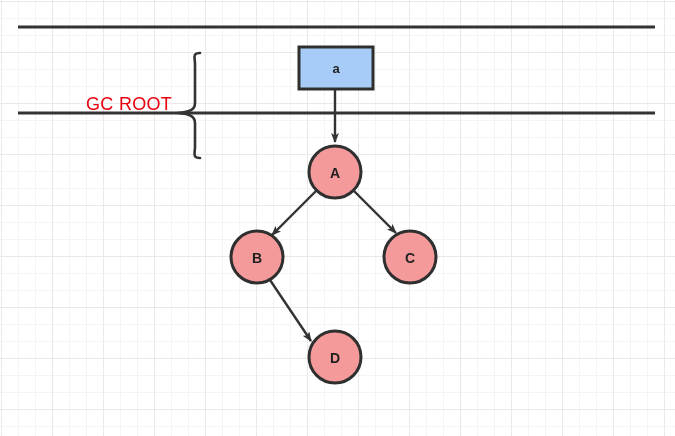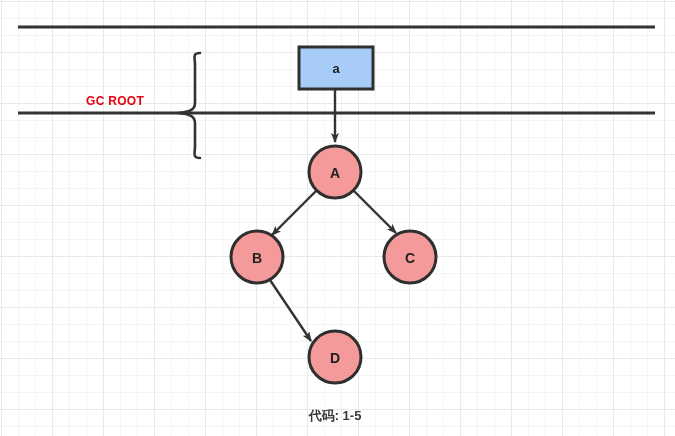--- a/index.html
+++ b/index.html
@@ -43,22 +43,22 @@
   }
   .box-label {
     font-size: 13px;
   }
   .circle-label {
     font-size: 14px;
   }
   .gcroot-label {
     position: absolute;
     color: #e8000d;
-    font-weight: bold;
-    font-size: 12px;
+    font-weight: normal;
+    font-size: 18px;
     letter-spacing: 0.3px;
     white-space: nowrap;
   }
   .caption {
     position: absolute;
     font-size: 13px;
     color: #3a3a3a;
     font-weight: bold;
     white-space: nowrap;
     text-align: center;
@@ -108,15 +108,14 @@
   <div class="node-label circle-label" style="left:309px; top:165px; width:52px;">A</div>
 
   <div class="node-label circle-label" style="left:231px; top:250px; width:52px;">B</div>
 
   <div class="node-label circle-label" style="left:384px; top:250px; width:52px;">C</div>
 
   <div class="node-label circle-label" style="left:309px; top:350px; width:52px;">D</div>
 
   <div class="gcroot-label" style="left:86px; top:94px;">GC ROOT</div>
 
-  <div class="caption" style="left:235px; top:407px; width:200px;">代码: 1-5</div>
 
 </div>
 
 </body></html>

